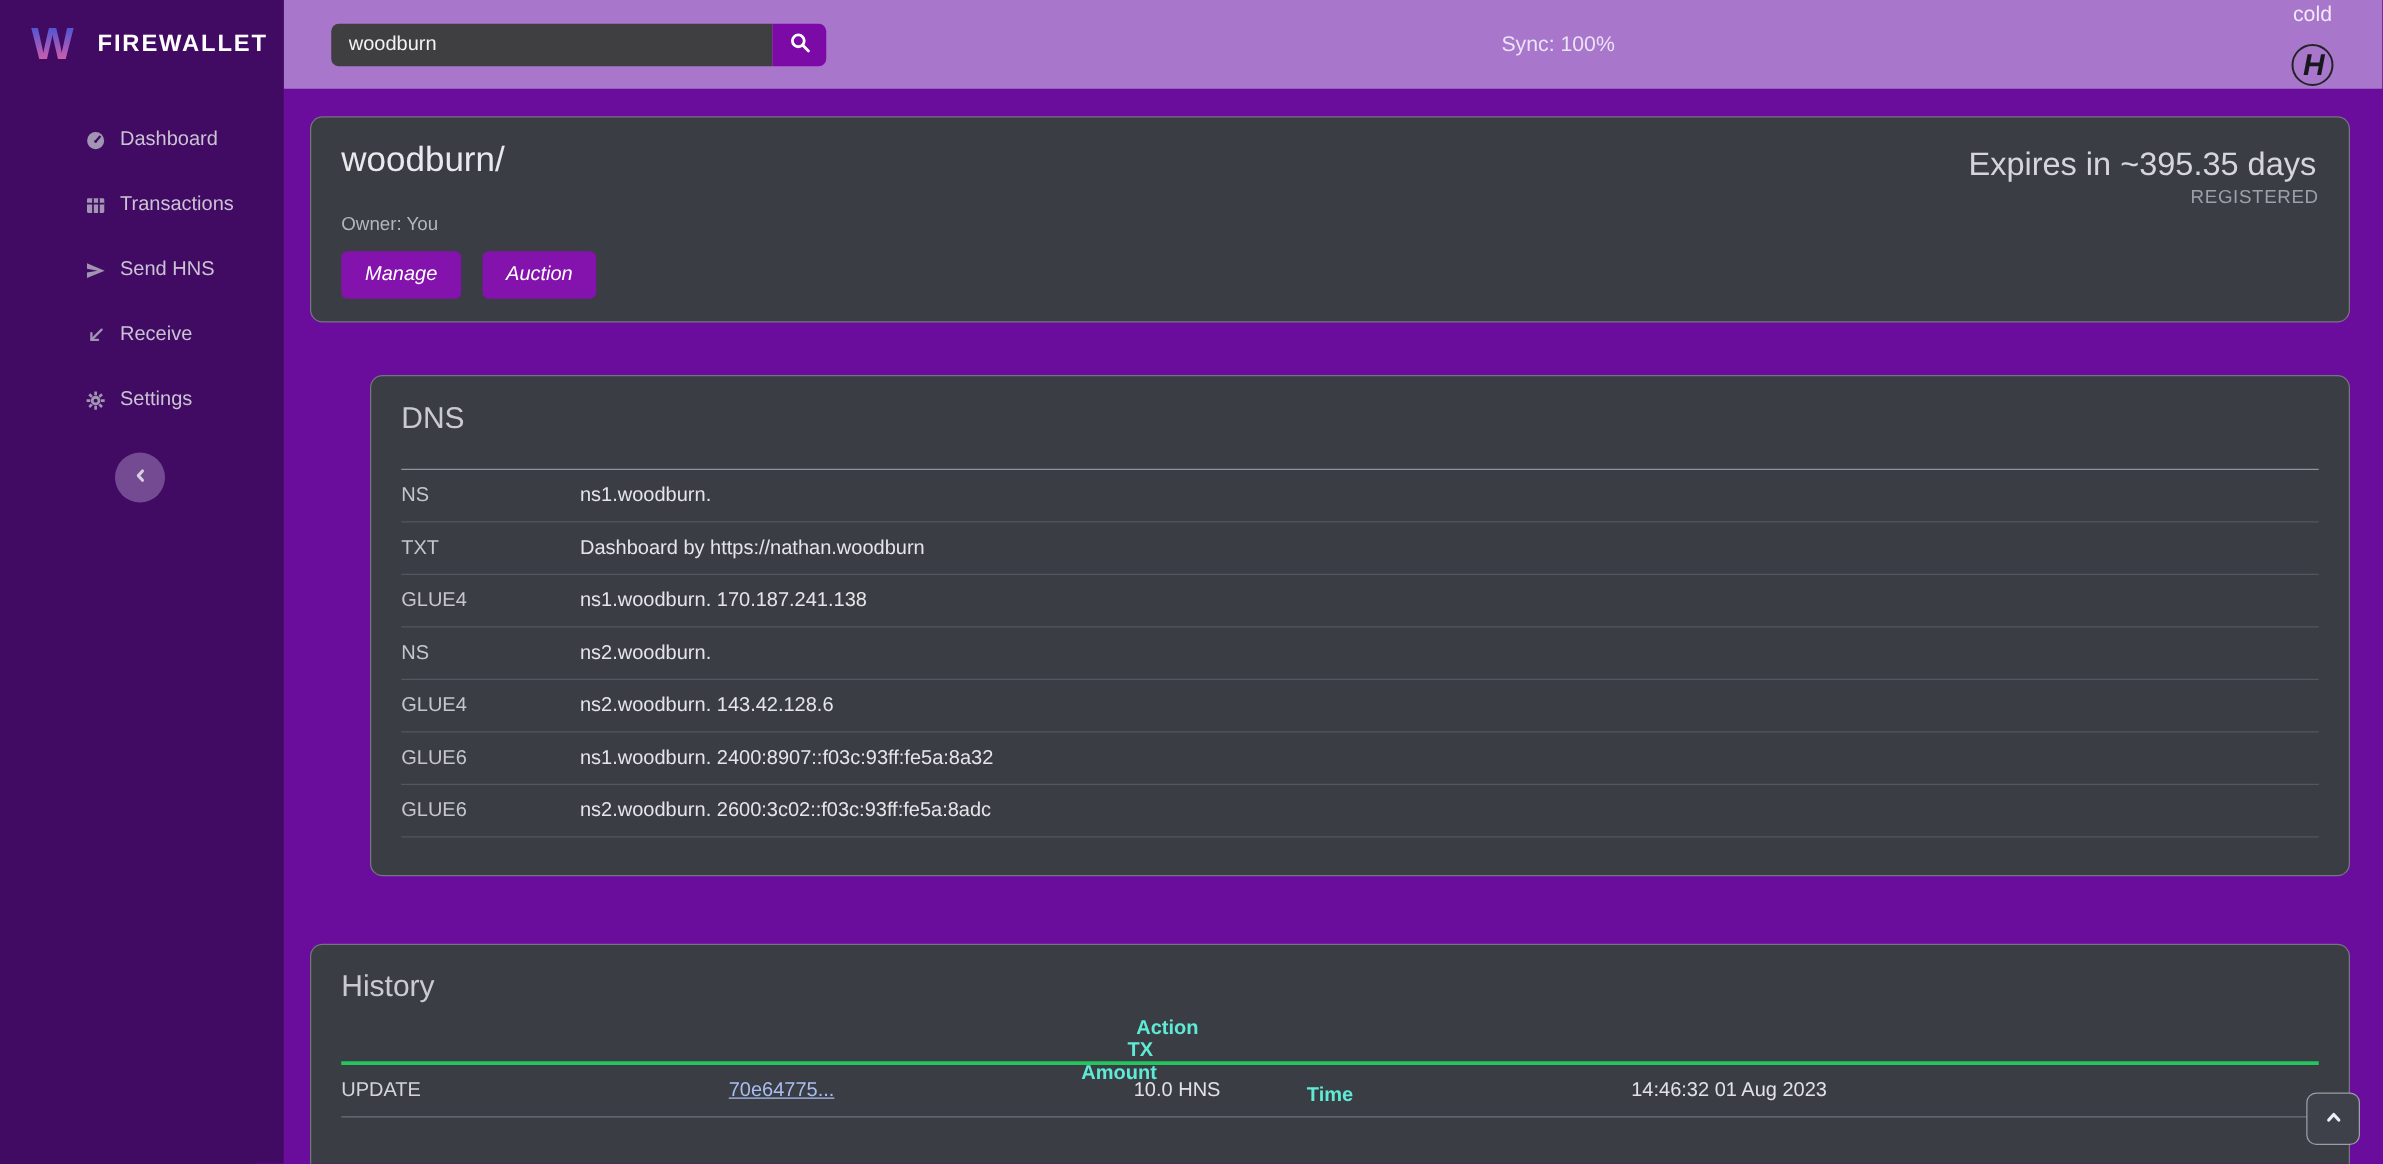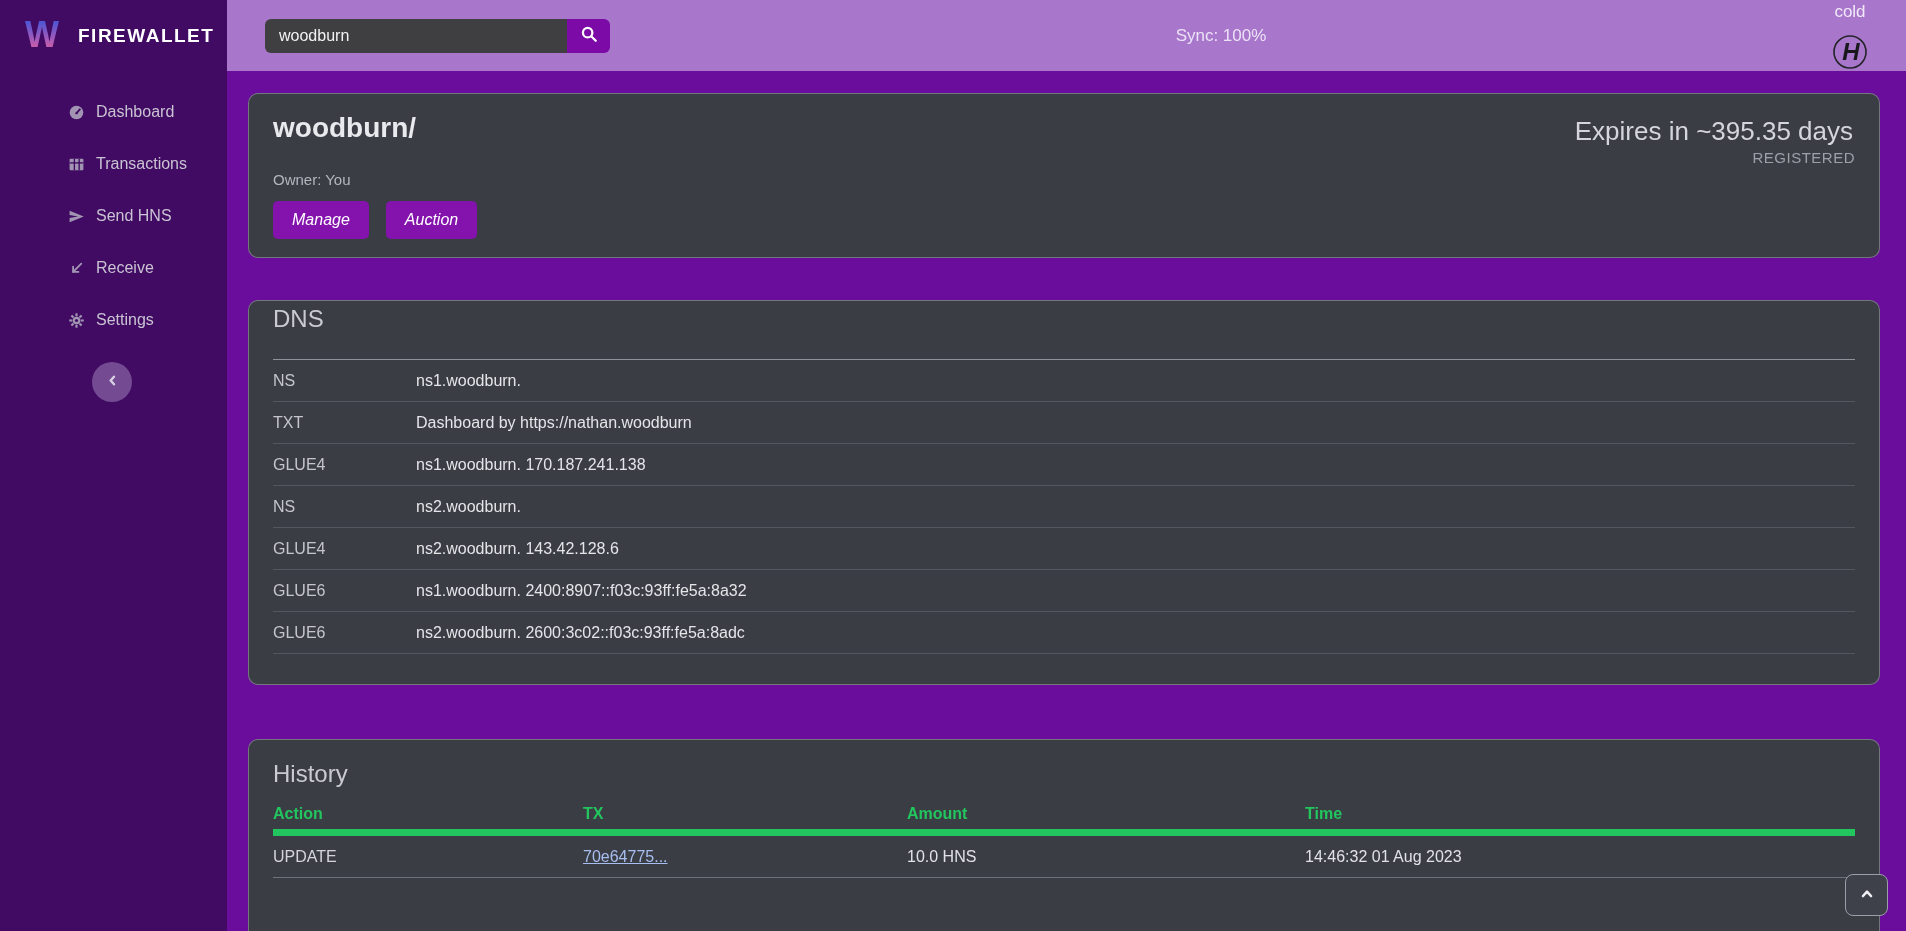--- a/index.html
+++ b/index.html
@@ -38,21 +38,21 @@
 
   
   .topbar {
     position: absolute; left: 227px; right: 0; top: 0; height: 71px;
     background: #a876cb;
     display: flex; align-items: center; justify-content: space-between;
     padding: 0 38px; z-index: 4;
   }
   .search-group { display: flex; height: 34px; }
   .search-input {
-    width: 302px; height: 34px;
+    width: 353px; height: 34px;
     background: #3f3f41; border: none; outline: none;
     border-radius: 6px 0 0 6px;
     color: #f2f2f4; font-size: 16px; padding: 0 14px;
     font-family: "Liberation Sans", sans-serif;
   }
   .search-btn {
     width: 43px; height: 34px;
     background: #7c0aa6; border: none; border-radius: 0 6px 6px 0;
     display: flex; align-items: center; justify-content: center; cursor: pointer;
   }
@@ -65,46 +65,46 @@
   .main {
     position: absolute; left: 227px; right: 0; top: 71px; bottom: 0;
     padding: 22px 26px 0 21px; overflow: hidden;
   }
   .card {
     background: #3a3d44; border-radius: 10px;
     border: 1px solid rgba(225,225,235,0.35);
     color: #d8d9de;
   }
   .card-domain { position: relative; padding: 18px 24px 20px; height: 165px; }
-  .domain-title { color: #e9eaee; font-size: 28px; font-weight: bold; }
+  .domain-title { color: #e9eaee; font-size: 28px; font-weight: normal; }
   .domain-status { color: #9da0a8; font-size: 15px; letter-spacing: 0.5px; margin-top: 5px; text-align: right; }
   .domain-owner { color: #b3b6bd; font-size: 15px; margin-top: 5px; }
   .btn-row { display: flex; gap: 17px; margin-top: 13px; }
   .btn {
     background: #8412ad; color: #ffffff; border: none; border-radius: 5px;
     font-size: 16px; padding: 10px 19px; cursor: pointer;
     font-family: "Liberation Sans", sans-serif;
     font-style: italic;
   }
   .expires { position: absolute; right: 26px; top: 22px; color: #d4d6db; font-size: 26px; }
 
-  .card-dns { margin-top: 42px; padding: 4px 24px 30px; }
+  .card-dns { margin-top: 42px; padding: 20px 24px 30px; margin-left: 48px; }
   .section-title { color: #c9cbd1; font-size: 24px; font-weight: normal; }
   .dns-table { margin-top: 26px; border-top: 1px solid #8f929a; }
   .dns-row {
     display: flex; align-items: center; height: 42px;
     border-bottom: 1px solid #54575f; font-size: 16px;
   }
   .dns-type { width: 143px; color: #c4c6cc; flex-shrink: 0; }
   .dns-value { color: #e4e5e9; white-space: nowrap; }
 
   .card-history { margin-top: 54px; padding: 20px 24px 30px; height: 300px; }
   .h-table { margin-top: 10px; }
   .h-row { display: flex; align-items: center; font-size: 16px; }
-  .h-head { height: 38px; border-bottom: 7px solid #22c55e; font-weight: bold; color: #22c55e; }
+  .h-head { height: 38px; border-bottom: 3px solid #22c55e; font-weight: bold; color: #5eead4; flex-direction: column; }
   .h-data { height: 42px; border-bottom: 1px solid #6e717a; color: #d3d5da; }
   .col-action { width: 310px; flex-shrink: 0; }
   .col-tx { width: 324px; flex-shrink: 0; }
   .col-amount { width: 398px; flex-shrink: 0; }
   .col-time { flex: 1; }
   .tx-link { color: #a9bef0; text-decoration: underline; cursor: pointer; }
   .h-data .col-amount, .h-data .col-time { color: #e0e2e7; }
 
   
   .scroll-top {

